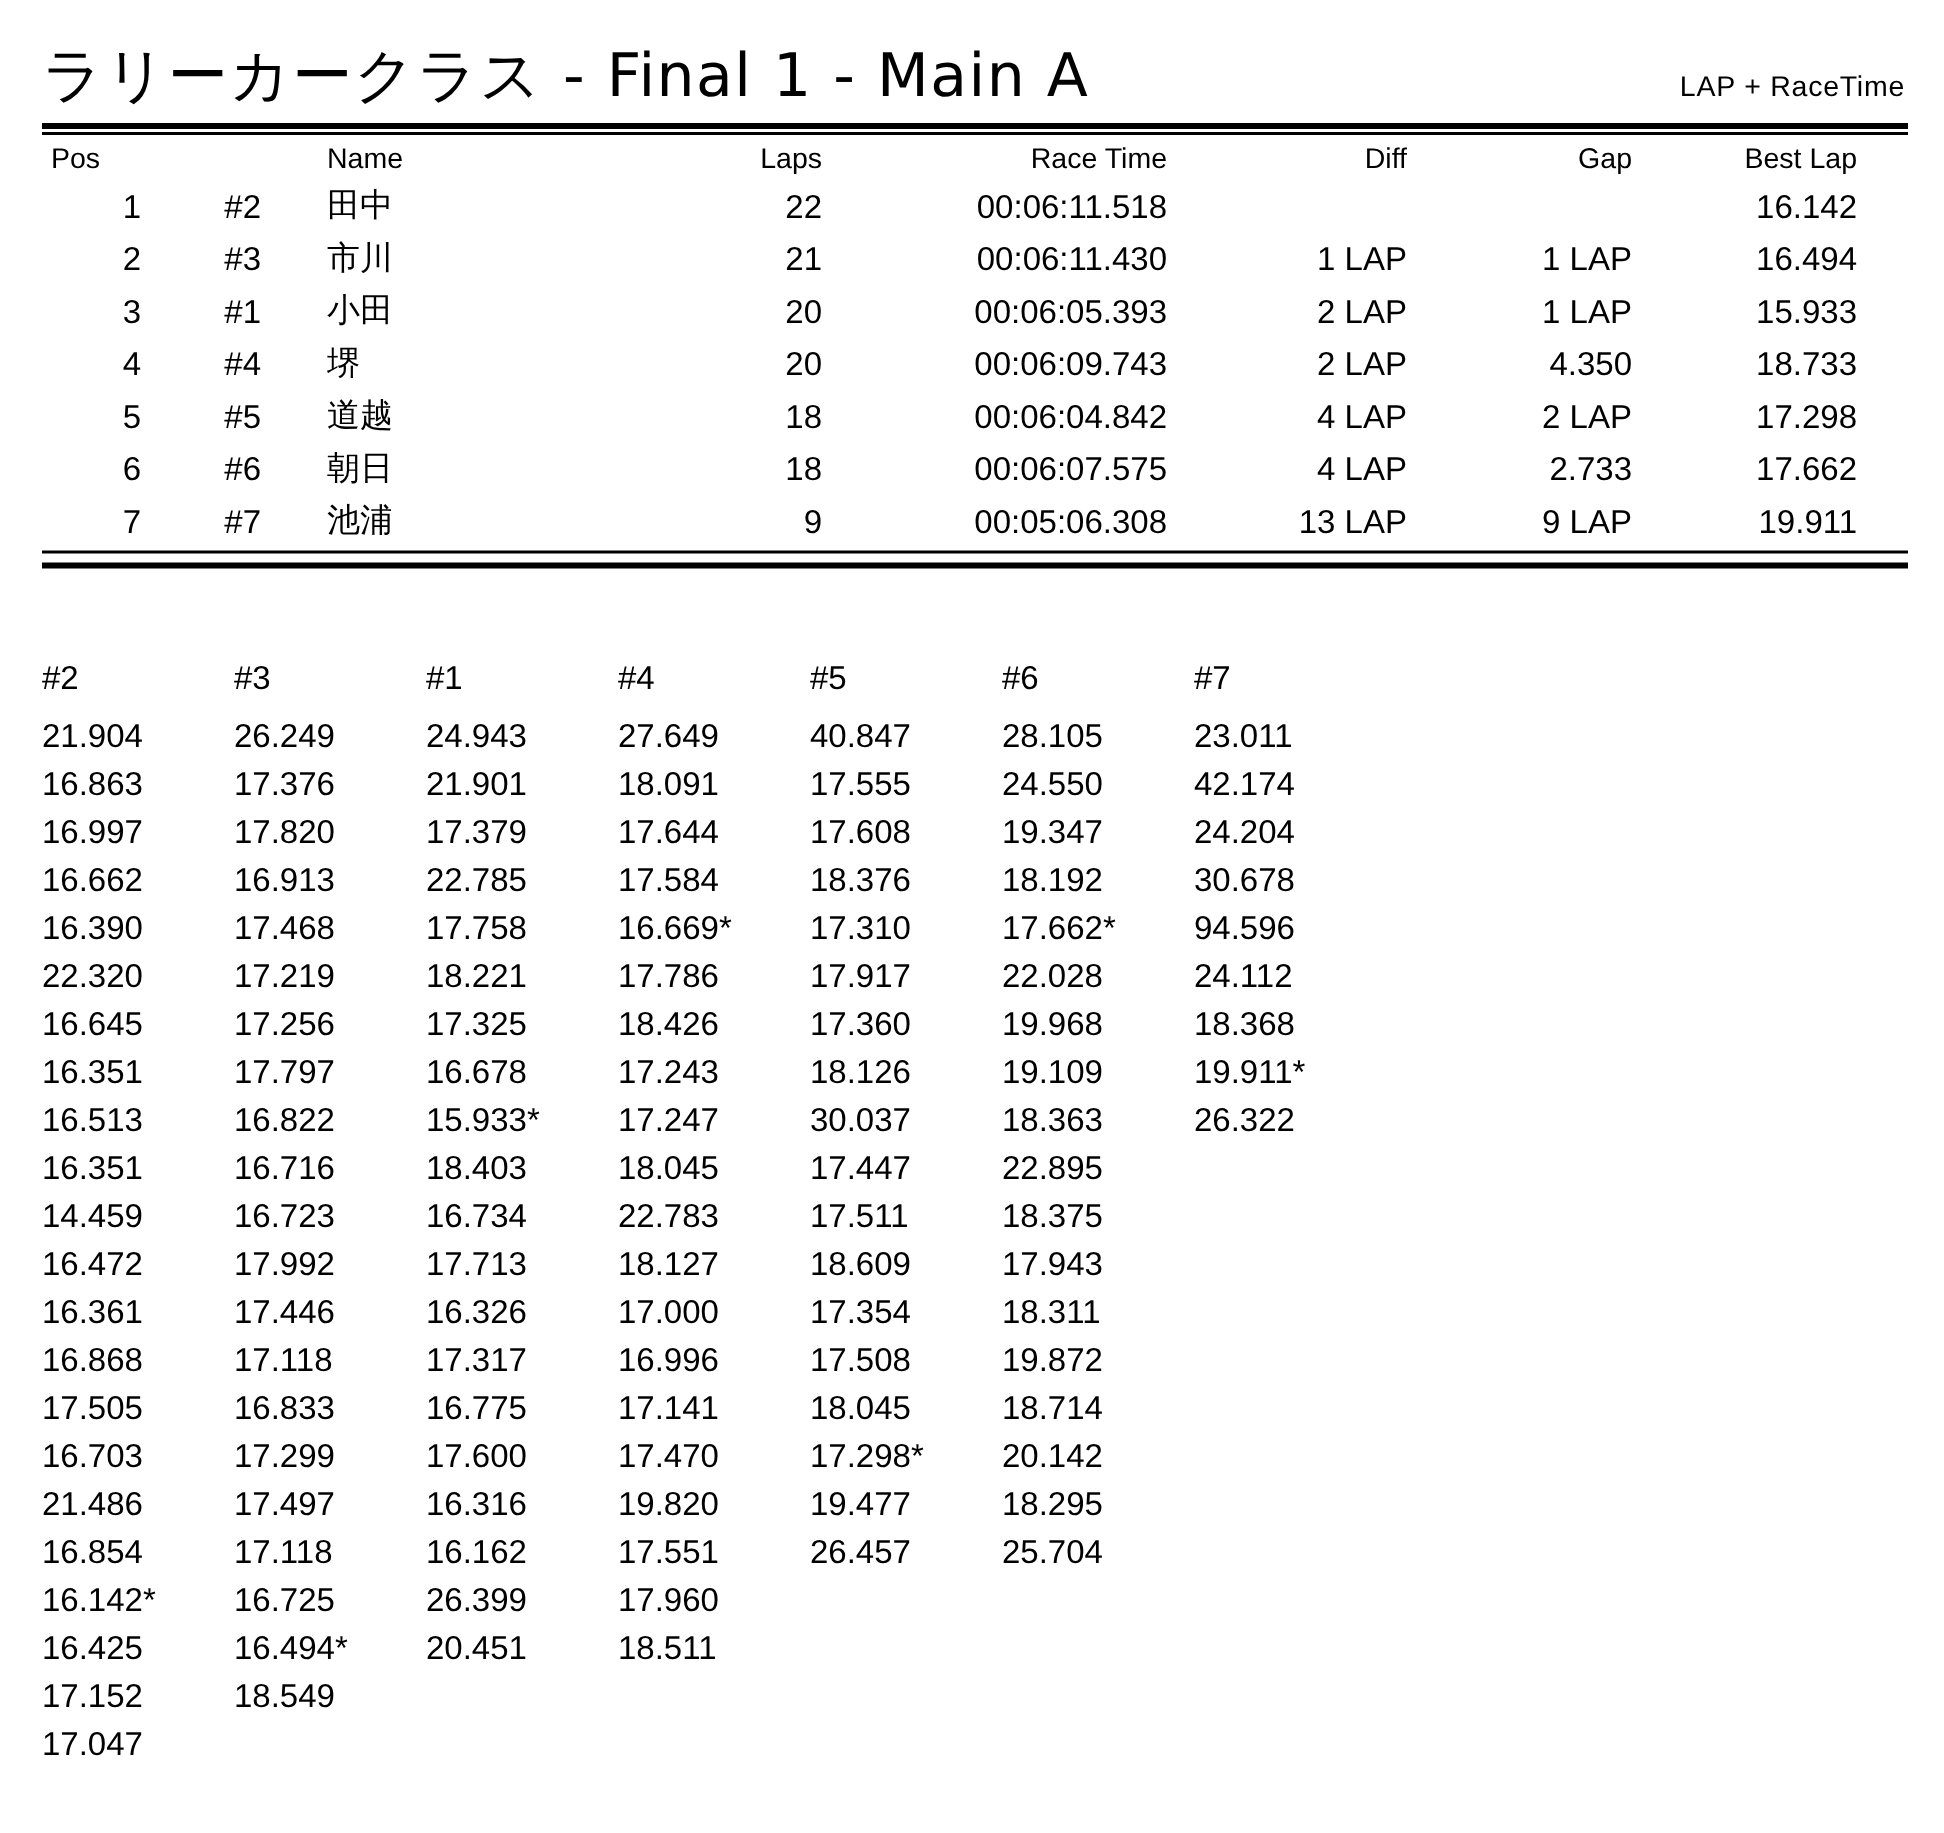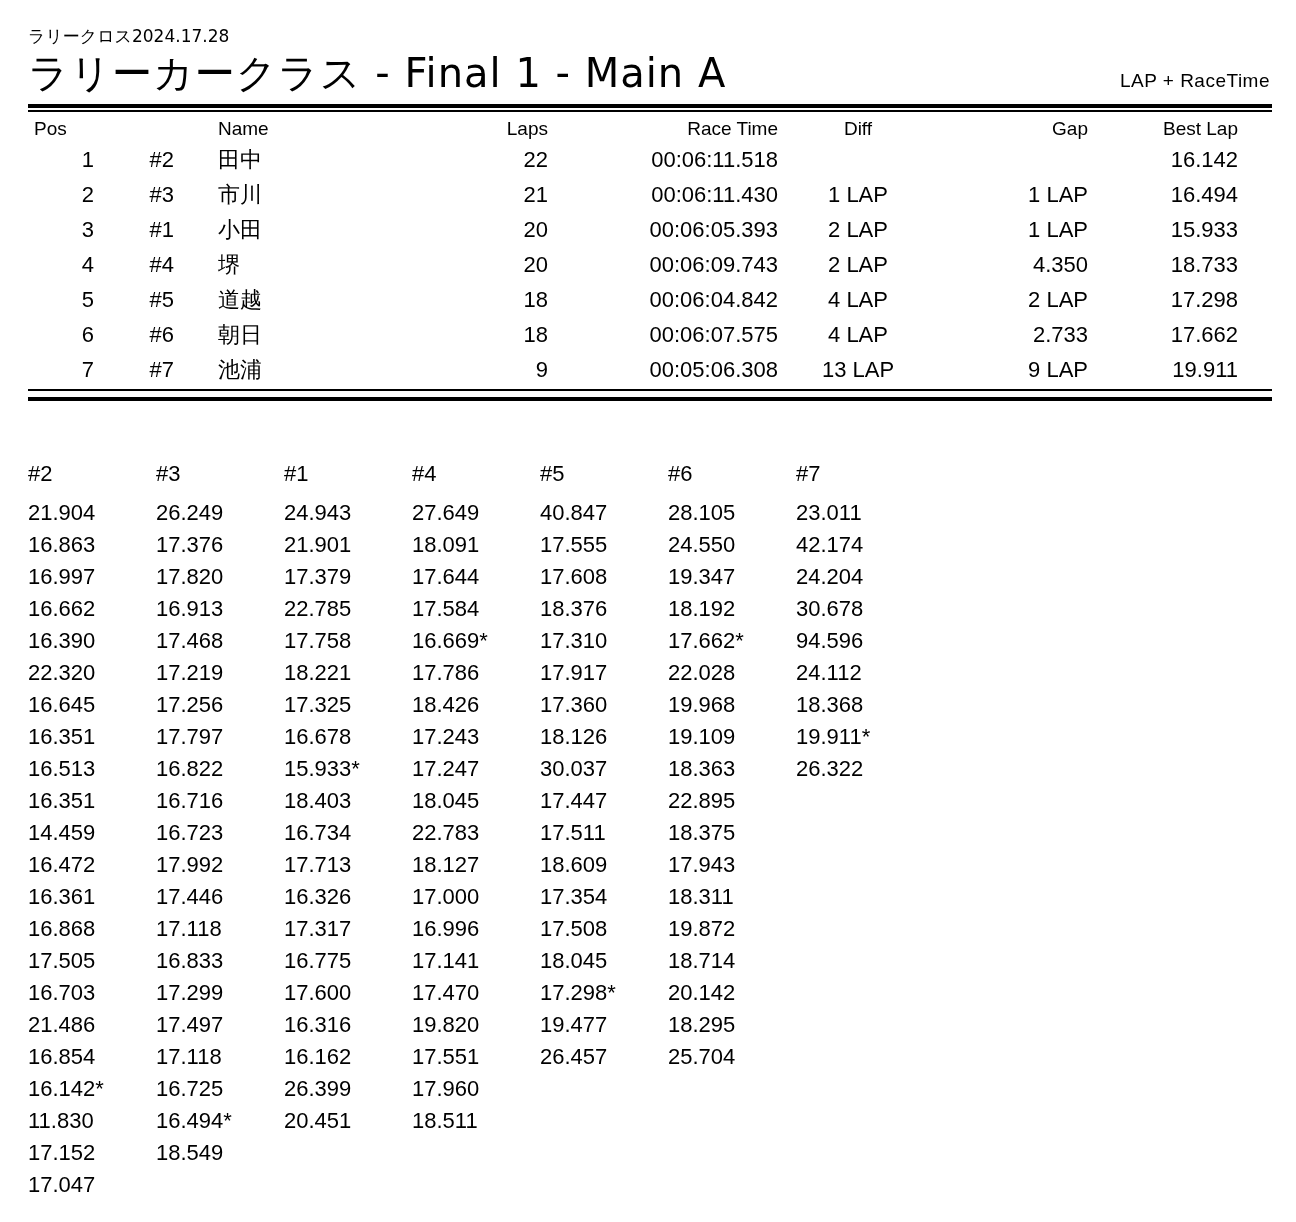--- a/index.html
+++ b/index.html
@@ -65,21 +65,21 @@
   table.results td {
     padding: 2px 0;
     line-height: 31px;
     white-space: nowrap;
   }
   .c-pos  { width: 60px;  text-align: right; }
   .c-num  { width: 80px;  text-align: right; padding-right: 18px !important;}
   .c-name { width: 200px; text-align: left; padding-left: 26px !important;}
   .c-laps { width: 130px; text-align: right; }
   .c-time { width: 230px; text-align: right; }
-  .c-diff { width: 160px; text-align: center; }
+  .c-diff { width: 160px; text-align: right; }
   .c-gap  { width: 150px; text-align: right; }
   .c-best { width: 150px; text-align: right; }
   .c-ave  { width: 140px; text-align: right; }
 
   th.c-pos  { text-align: left; padding-left: 6px !important; }
   th.c-name { text-align: left; padding-left: 26px !important;}
 
   .laps-section {
     margin-top: 56px;
   }
@@ -106,21 +106,20 @@
   }
   .jp {
     font-family: "DejaVu Sans", sans-serif;
   }
 </style>
 </head>
 <body>
 
 <div class="page">
 
-  <div class="event-line jp">ラリークロス2024.17.28</div>
 
   <div class="title-row">
     <div class="main-title jp">ラリーカークラス  -  Final 1  -  Main A</div>
     <div class="title-right">LAP + RaceTime</div>
   </div>
 
   <div class="rule-thick"></div>
   <div class="rule-thin"></div>
 
   <table class="results">
@@ -237,21 +236,21 @@
           <div class="lap-val">16.351</div>
           <div class="lap-val">14.459</div>
           <div class="lap-val">16.472</div>
           <div class="lap-val">16.361</div>
           <div class="lap-val">16.868</div>
           <div class="lap-val">17.505</div>
           <div class="lap-val">16.703</div>
           <div class="lap-val">21.486</div>
           <div class="lap-val">16.854</div>
           <div class="lap-val">16.142*</div>
-          <div class="lap-val">11.830</div>
+          <div class="lap-val">16.425</div>
           <div class="lap-val">17.152</div>
           <div class="lap-val">17.047</div>
         </div>
         <div class="lap-col">
           <div class="car-head">#3</div>
           <div class="lap-val">26.249</div>
           <div class="lap-val">17.376</div>
           <div class="lap-val">17.820</div>
           <div class="lap-val">16.913</div>
           <div class="lap-val">17.468</div>

